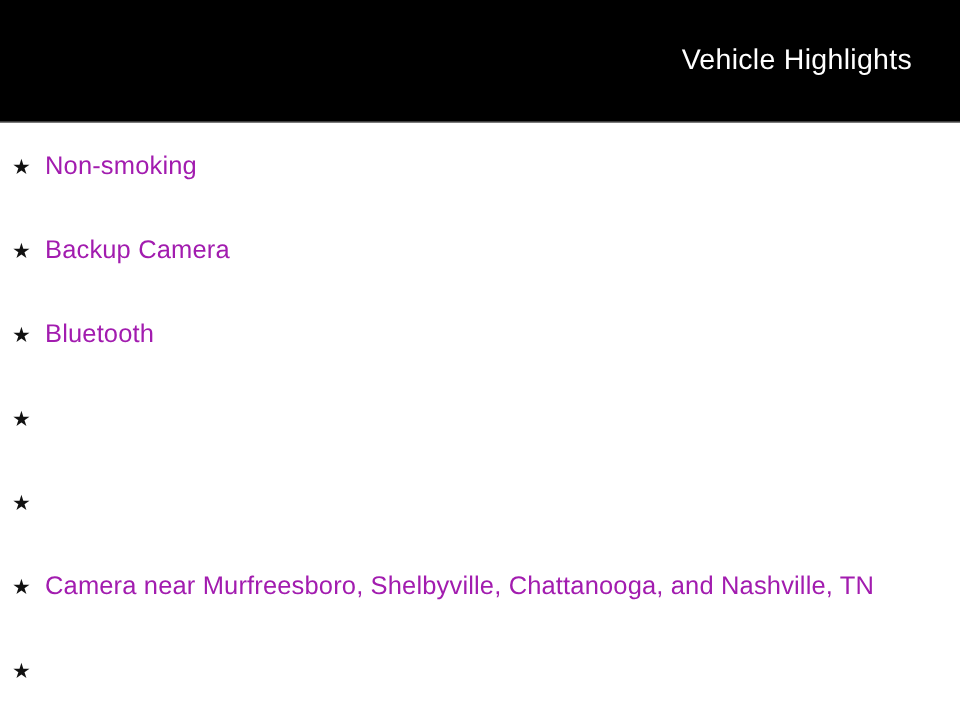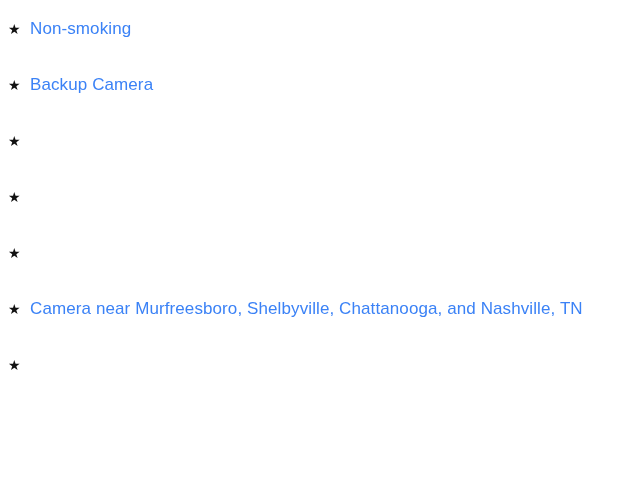--- a/index.html
+++ b/index.html
@@ -51,42 +51,46 @@
   .star {
     width: 22px;
     flex: 0 0 22px;
     font-size: 14px;
     line-height: 1;
     color: #111111;
     display: inline-block;
   }
   .item-label {
     font-size: 17px;
-    color: #3b82f6;
+    color: #a21caf;
     letter-spacing: 0.1px;
     white-space: nowrap;
   }
 </style>
 </head>
 <body>
 
 <div class="page">
 
+  <div class="header">
+    <span class="header-title">Vehicle Highlights</span>
+  </div>
 
   <ul class="highlights-list">
     <li class="highlight-item">
       <span class="star">★</span>
       <span class="item-label">Non-smoking</span>
     </li>
     <li class="highlight-item">
       <span class="star">★</span>
       <span class="item-label">Backup Camera</span>
     </li>
     <li class="highlight-item">
       <span class="star">★</span>
+      <span class="item-label">Bluetooth</span>
     </li>
     <li class="highlight-item">
       <span class="star">★</span>
     </li>
     <li class="highlight-item">
       <span class="star">★</span>
     </li>
     <li class="highlight-item">
       <span class="star">★</span>
       <span class="item-label">Camera near Murfreesboro, Shelbyville, Chattanooga, and Nashville, TN</span>

